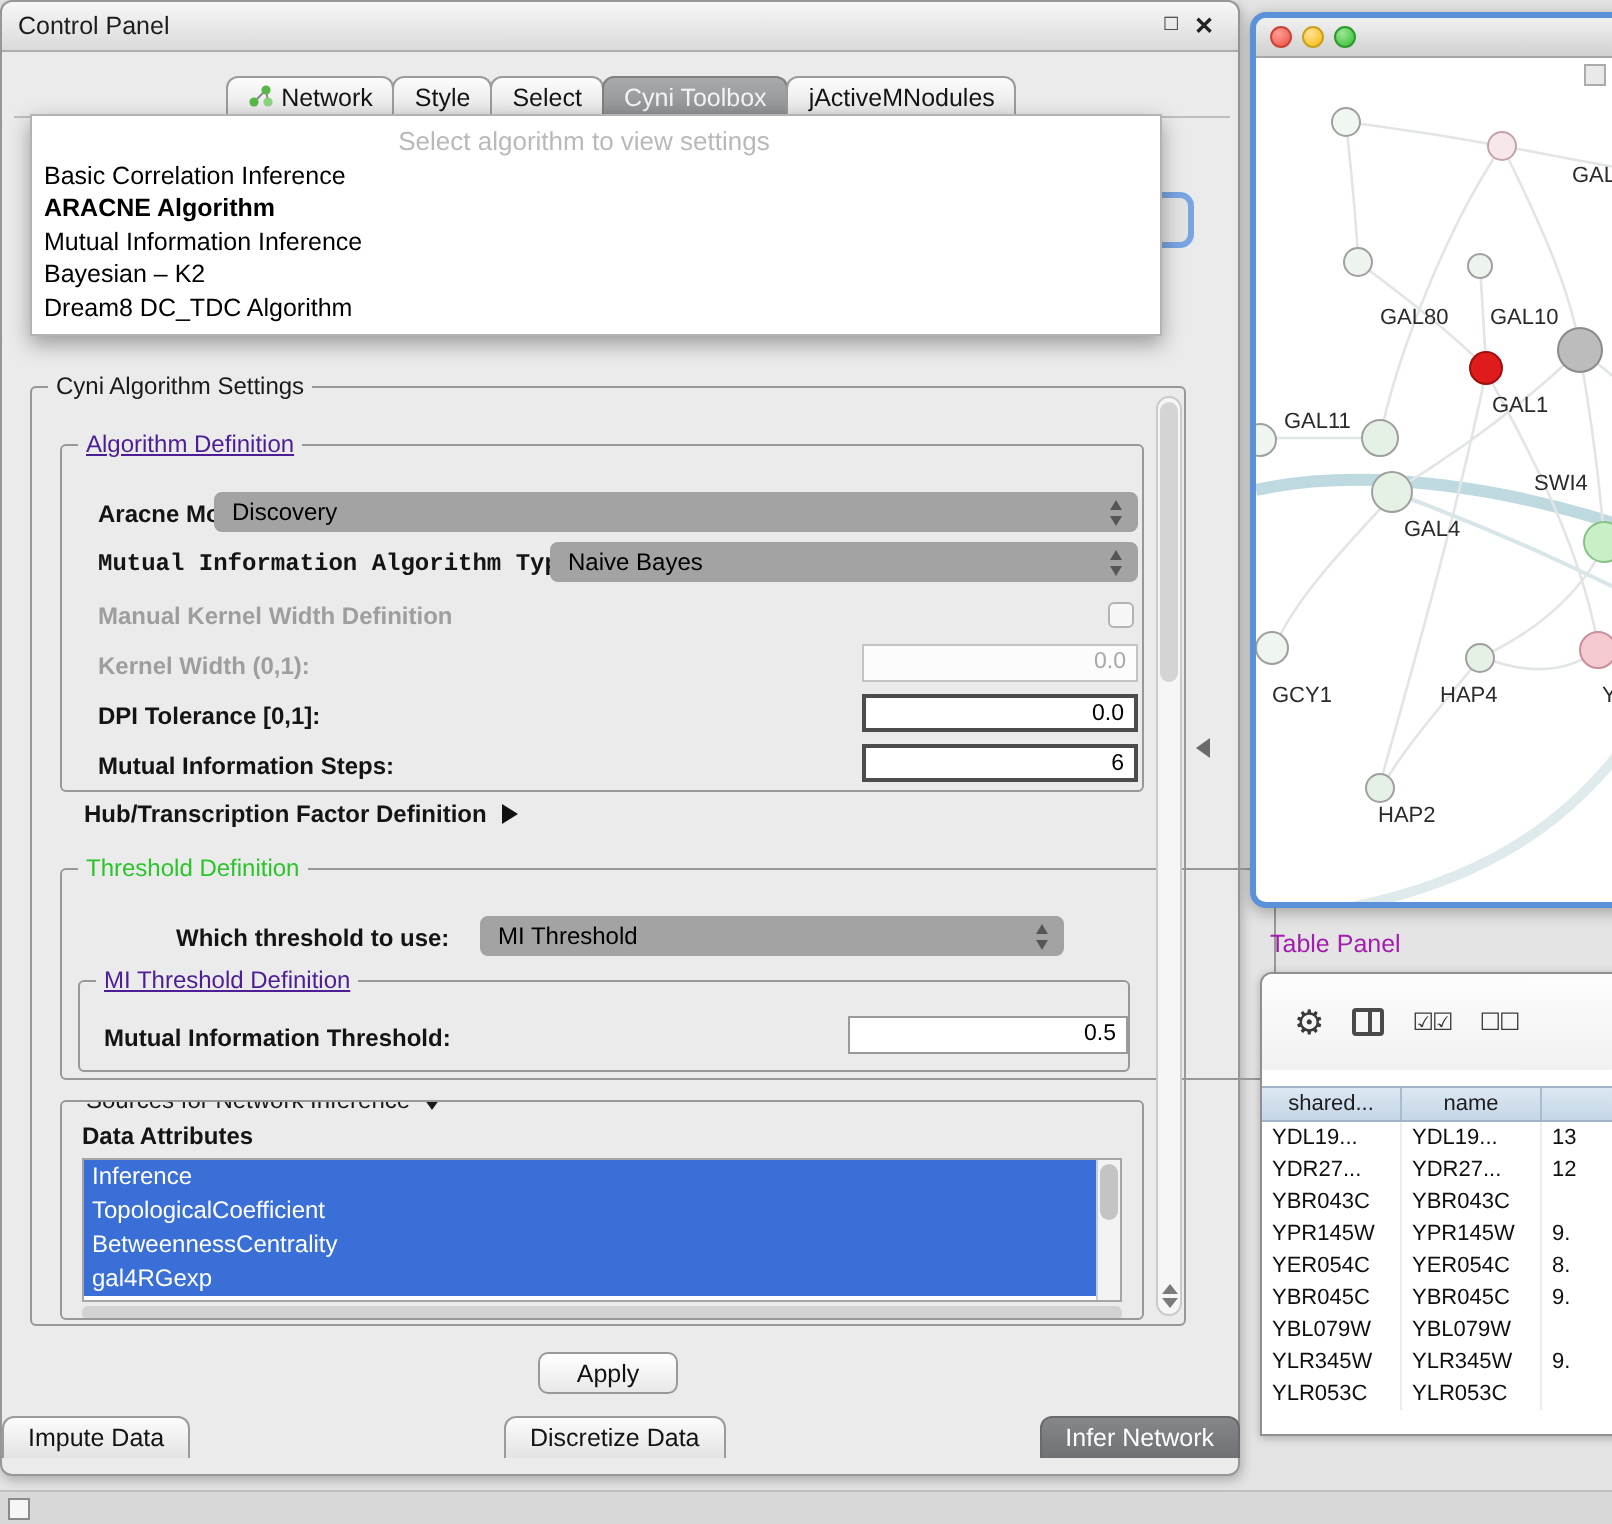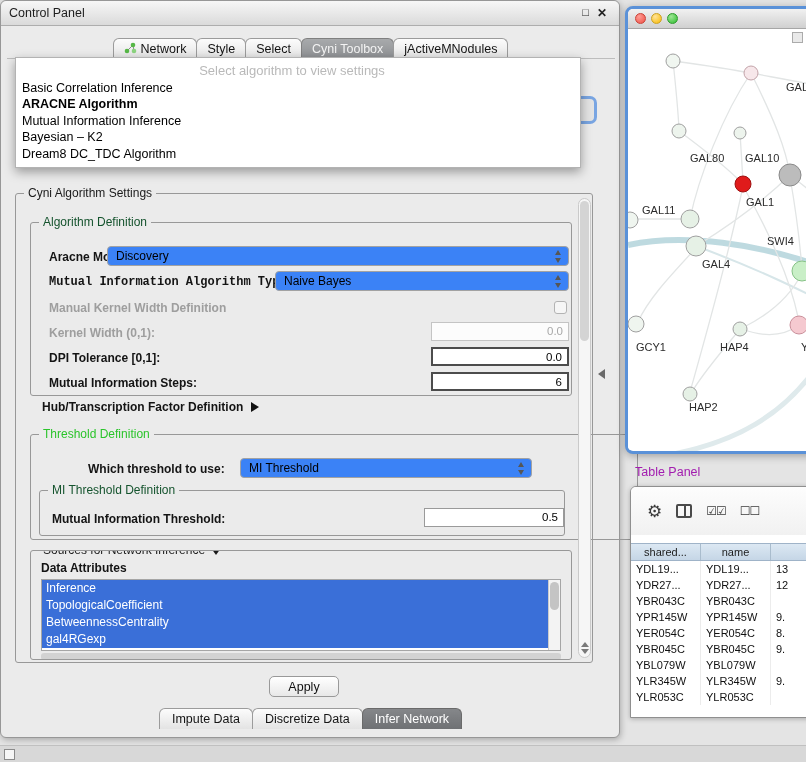--- a/index.html
+++ b/index.html
@@ -32,33 +32,33 @@
   .algo-popup { position:absolute; left:14px; top:56px; width:566px; background:#fff; border:1px solid #b3b3b3;
     box-shadow:0 4px 10px rgba(0,0,0,.35); z-index:30; padding:2px 12px 5px 0; }
   .dd-header { text-align:center; color:#b9b9b9; font-size:13px; padding:3px 0 2px 0; }
   .dd-item { font-size:12.5px; color:#000; line-height:16.4px; padding:0 6px; white-space:nowrap; }
   .dd-item.dd-selected { font-weight:bold; }
 
   
   .tgroup { position:absolute; border:1px solid #989898; border-radius:3px; }
   .tgroup-label { position:absolute; top:-8px; left:8px; background:#ebebeb; padding:0 4px; font-size:12px;
     color:#1a1a1a; white-space:nowrap; }
-  .tgroup-label.blue { color:#14532d; }
+  .tgroup-label.blue { color:#4c1d95;text-decoration:underline; }
   .tgroup-label.green { color:#2bc42b; }
 
   .main-group { left:14px; top:192px; width:578px; height:470px; }
   .algo-group { left:14px; top:28px; width:542px; height:174px; }
   .thr-group  { left:14px; top:240px; width:608px; height:106px; }
   .mi-group   { left:8px;  top:55px;  width:526px; height:46px; }
   .src-group  { left:14px; top:356px; width:542px; height:110px; overflow:hidden; }
 
   .flabel { position:absolute; font-size:12px; font-weight:bold; color:#141414; white-space:nowrap; }
   .flabel.disabled { color:#9e9e9e; }
 
-  .combo { position:absolute; height:20px; background:#3b82f6; border:1px solid #a2a2a2; border-radius:4px;
+  .combo { position:absolute; height:20px; background:#a3a3a3; border:1px solid #a2a2a2; border-radius:4px;
     font-size:12px; color:#000; padding:2px 20px 0 8px; }
   .stepper { position:absolute; right:5px; top:3px; width:9px; height:13px; }
   .stepper::before { content:""; position:absolute; top:0; left:1px; border-left:3.5px solid transparent;
     border-right:3.5px solid transparent; border-bottom:5px solid #565656; }
   .stepper::after { content:""; position:absolute; bottom:0; left:1px; border-left:3.5px solid transparent;
     border-right:3.5px solid transparent; border-top:5px solid #565656; }
 
   .tfield { position:absolute; height:19px; background:#fff; border:1px solid #9a9a9a; font-size:11.5px;
     text-align:right; padding:2px 5px 0 5px; color:#000; }
   .tfield.strong { border:2px solid #4c4c4c; }
@@ -87,21 +87,21 @@
   .v-arrows { position:absolute; left:2px; bottom:3px; width:8px; }
   .v-arrows::before { content:""; display:block; margin:0 auto 2px auto; width:0; height:0;
     border-left:4px solid transparent; border-right:4px solid transparent; border-bottom:5px solid #7a7a7a; }
   .v-arrows::after { content:""; display:block; margin:0 auto; width:0; height:0;
     border-left:4px solid transparent; border-right:4px solid transparent; border-top:5px solid #7a7a7a; }
 
   .apply-btn { position:absolute; left:268px; top:675px; width:70px; height:21px; font-size:12.5px;
     font-family:"Liberation Sans",sans-serif; background:linear-gradient(#ffffff,#e8e8e8);
     border:1px solid #999; border-radius:5px; color:#111; }
 
-  .bottom-tabs { position:absolute; left:0; top:707px; width:100%; display:flex; justify-content:center; }
+  .bottom-tabs { position:absolute; left:0; top:707px; width:100%; display:flex; justify-content:space-between; }
   .btab { height:21px; display:flex; align-items:center; padding:0 12px; font-size:12.5px; color:#141414;
     background:linear-gradient(#fcfcfc,#e3e3e3); border:1px solid #9b9b9b; border-bottom:none;
     border-radius:6px 6px 0 0; margin-right:-1px; }
   .btab.selected { background:linear-gradient(#85878a,#6f7174); color:#fff; border-color:#6a6a6a; }
 
   .collapse-arrow { position:absolute; left:597px; top:368px; width:0; height:0;
     border-top:5px solid transparent; border-bottom:5px solid transparent; border-right:7px solid #6a6a6a; }
 
   
   .net-window { position:absolute; left:625px; top:6px; width:200px; height:448px; background:#fff;

